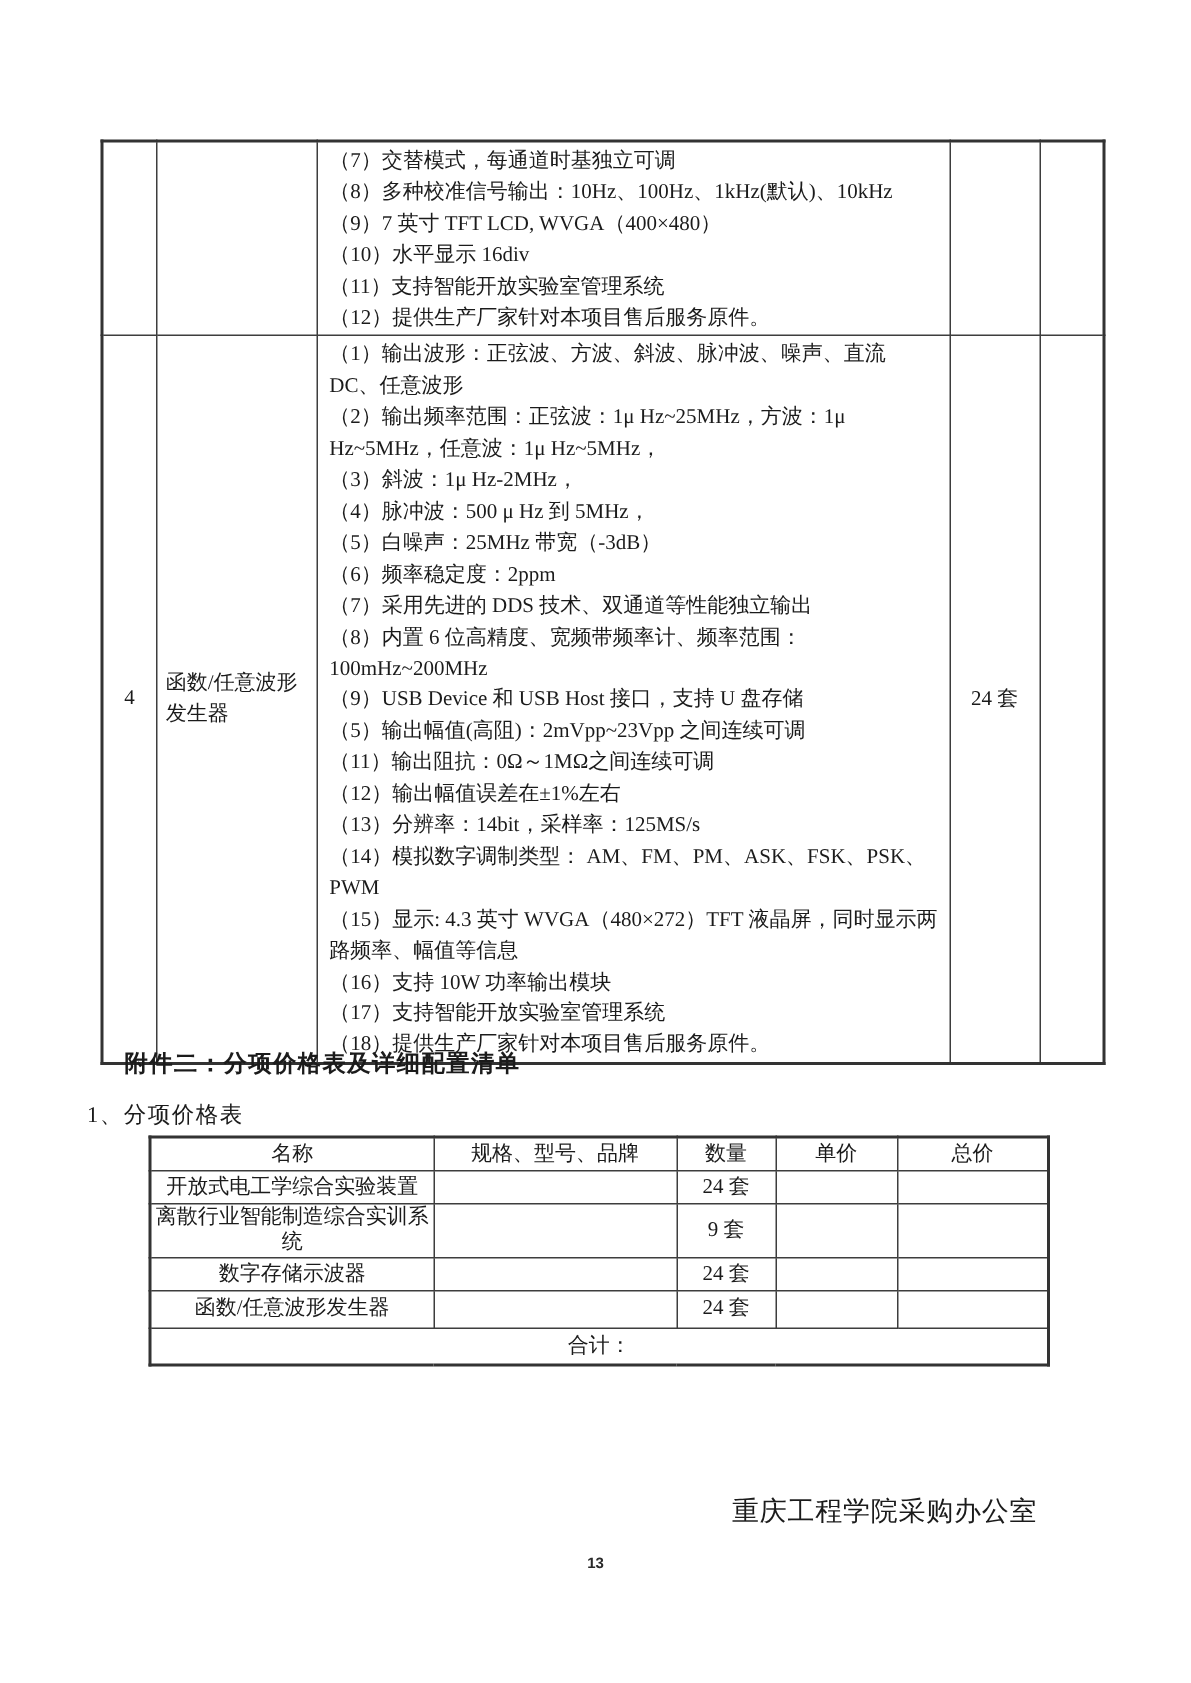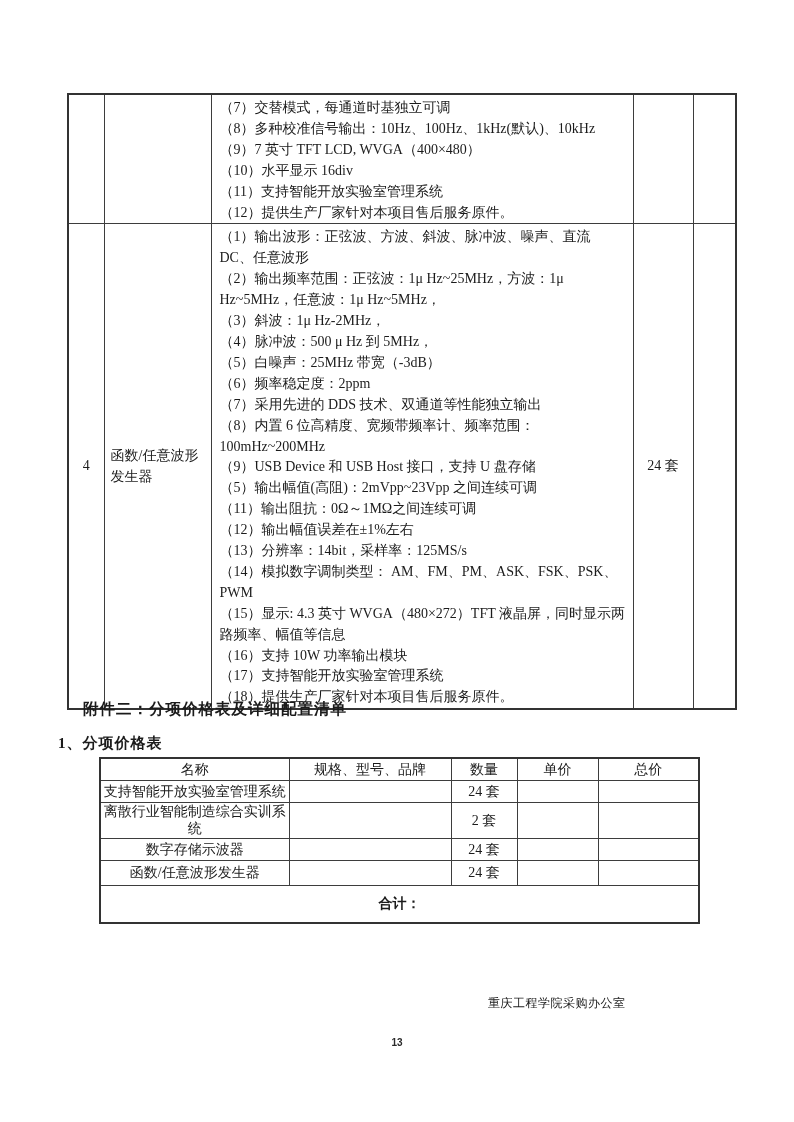--- a/index.html
+++ b/index.html
@@ -36,38 +36,38 @@
   .spec-table td.c-qty  { text-align: center; white-space: nowrap; }
   .spec-line { line-height: 20.9px; }
 
   
   .heading {
     position: absolute; left: 58px; top: 699px;
     font-size: 15.5px; font-weight: 700; letter-spacing: 1px; margin-left: 25px;
   }
   .subheading {
     position: absolute; left: 58px; top: 734px;
-    font-size: 15px; font-weight: 700; letter-spacing: 1px;
+    font-size: 15px; font-weight: 400; letter-spacing: 1px;
   }
 
   
   .price-table { left: 99px; top: 757px; width: 599px; border: 2px solid #333; padding-left: 16px; }
   .price-table tr.p-head   { height: 22px; }
   .price-table tr.p-r1     { height: 22px; }
   .price-table tr.p-r2     { height: 36px; margin-top: 28px; }
   .price-table tr.p-r3     { height: 22px; }
   .price-table tr.p-r4     { height: 25px; }
-  .price-table tr.p-total  { height: 38px; font-weight: bold; }
+  .price-table tr.p-total  { height: 25px; }
   .price-table td { text-align: center; line-height: 17px; }
   .price-table .p-head td { font-weight: 400; }
 
   
   .footer-org {
     position: absolute; left: 488px; top: 995px;
-    font-size: 12px; letter-spacing: 0.5px;
+    font-size: 18px; letter-spacing: 0.5px;
   }
   .page-number {
     position: absolute; left: 0; right: 0; top: 1037px;
     text-align: center;
     font-family: "Liberation Sans", "DejaVu Sans", sans-serif;
     font-size: 10px; font-weight: 600; color: #2a2a2a;
   }
 </style>
 </head>
 <body>
@@ -139,30 +139,30 @@
     </colgroup>
     <tbody>
       <tr class="p-head">
         <td>名称</td>
         <td>规格、型号、品牌</td>
         <td>数量</td>
         <td>单价</td>
         <td>总价</td>
       </tr>
       <tr class="p-r1">
-        <td>支持智能开放实验室管理系统</td>
+        <td>开放式电工学综合实验装置</td>
         <td></td>
         <td>24 套</td>
         <td></td>
         <td></td>
       </tr>
       <tr class="p-r2">
         <td>离散行业智能制造综合实训系统</td>
         <td></td>
-        <td>2 套</td>
+        <td>9 套</td>
         <td></td>
         <td></td>
       </tr>
       <tr class="p-r3">
         <td>数字存储示波器</td>
         <td></td>
         <td>24 套</td>
         <td></td>
         <td></td>
       </tr>

